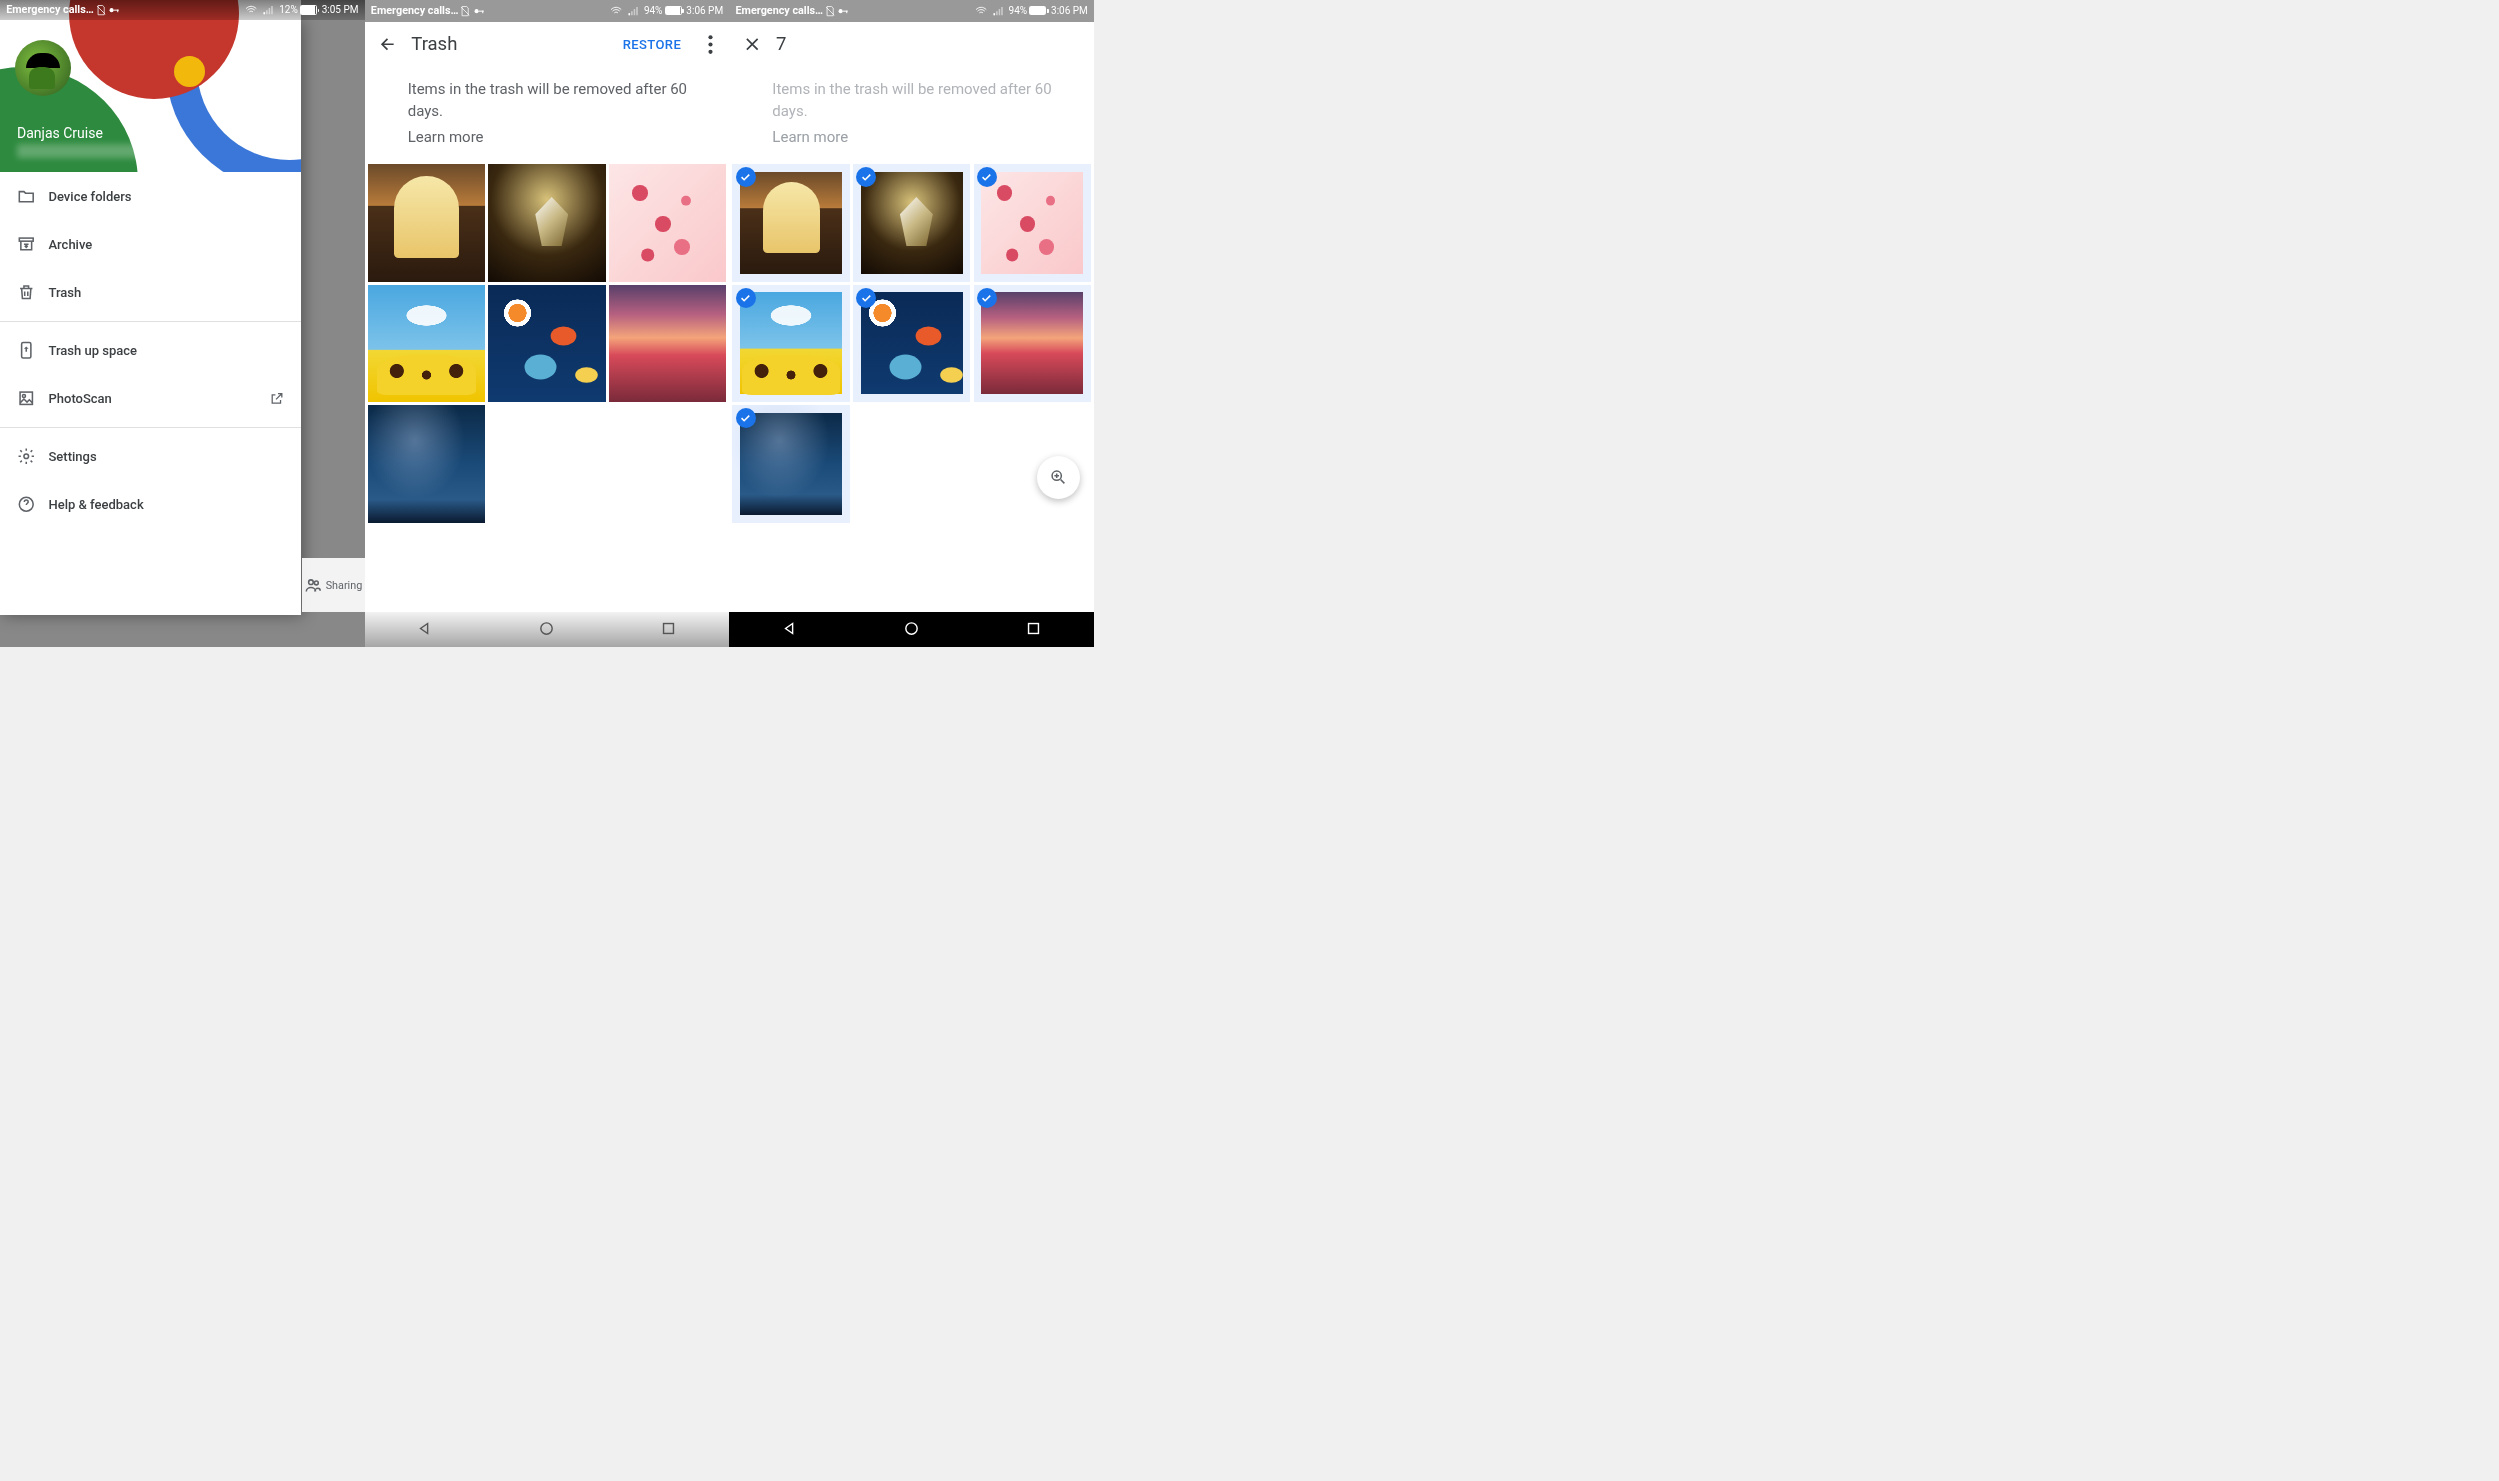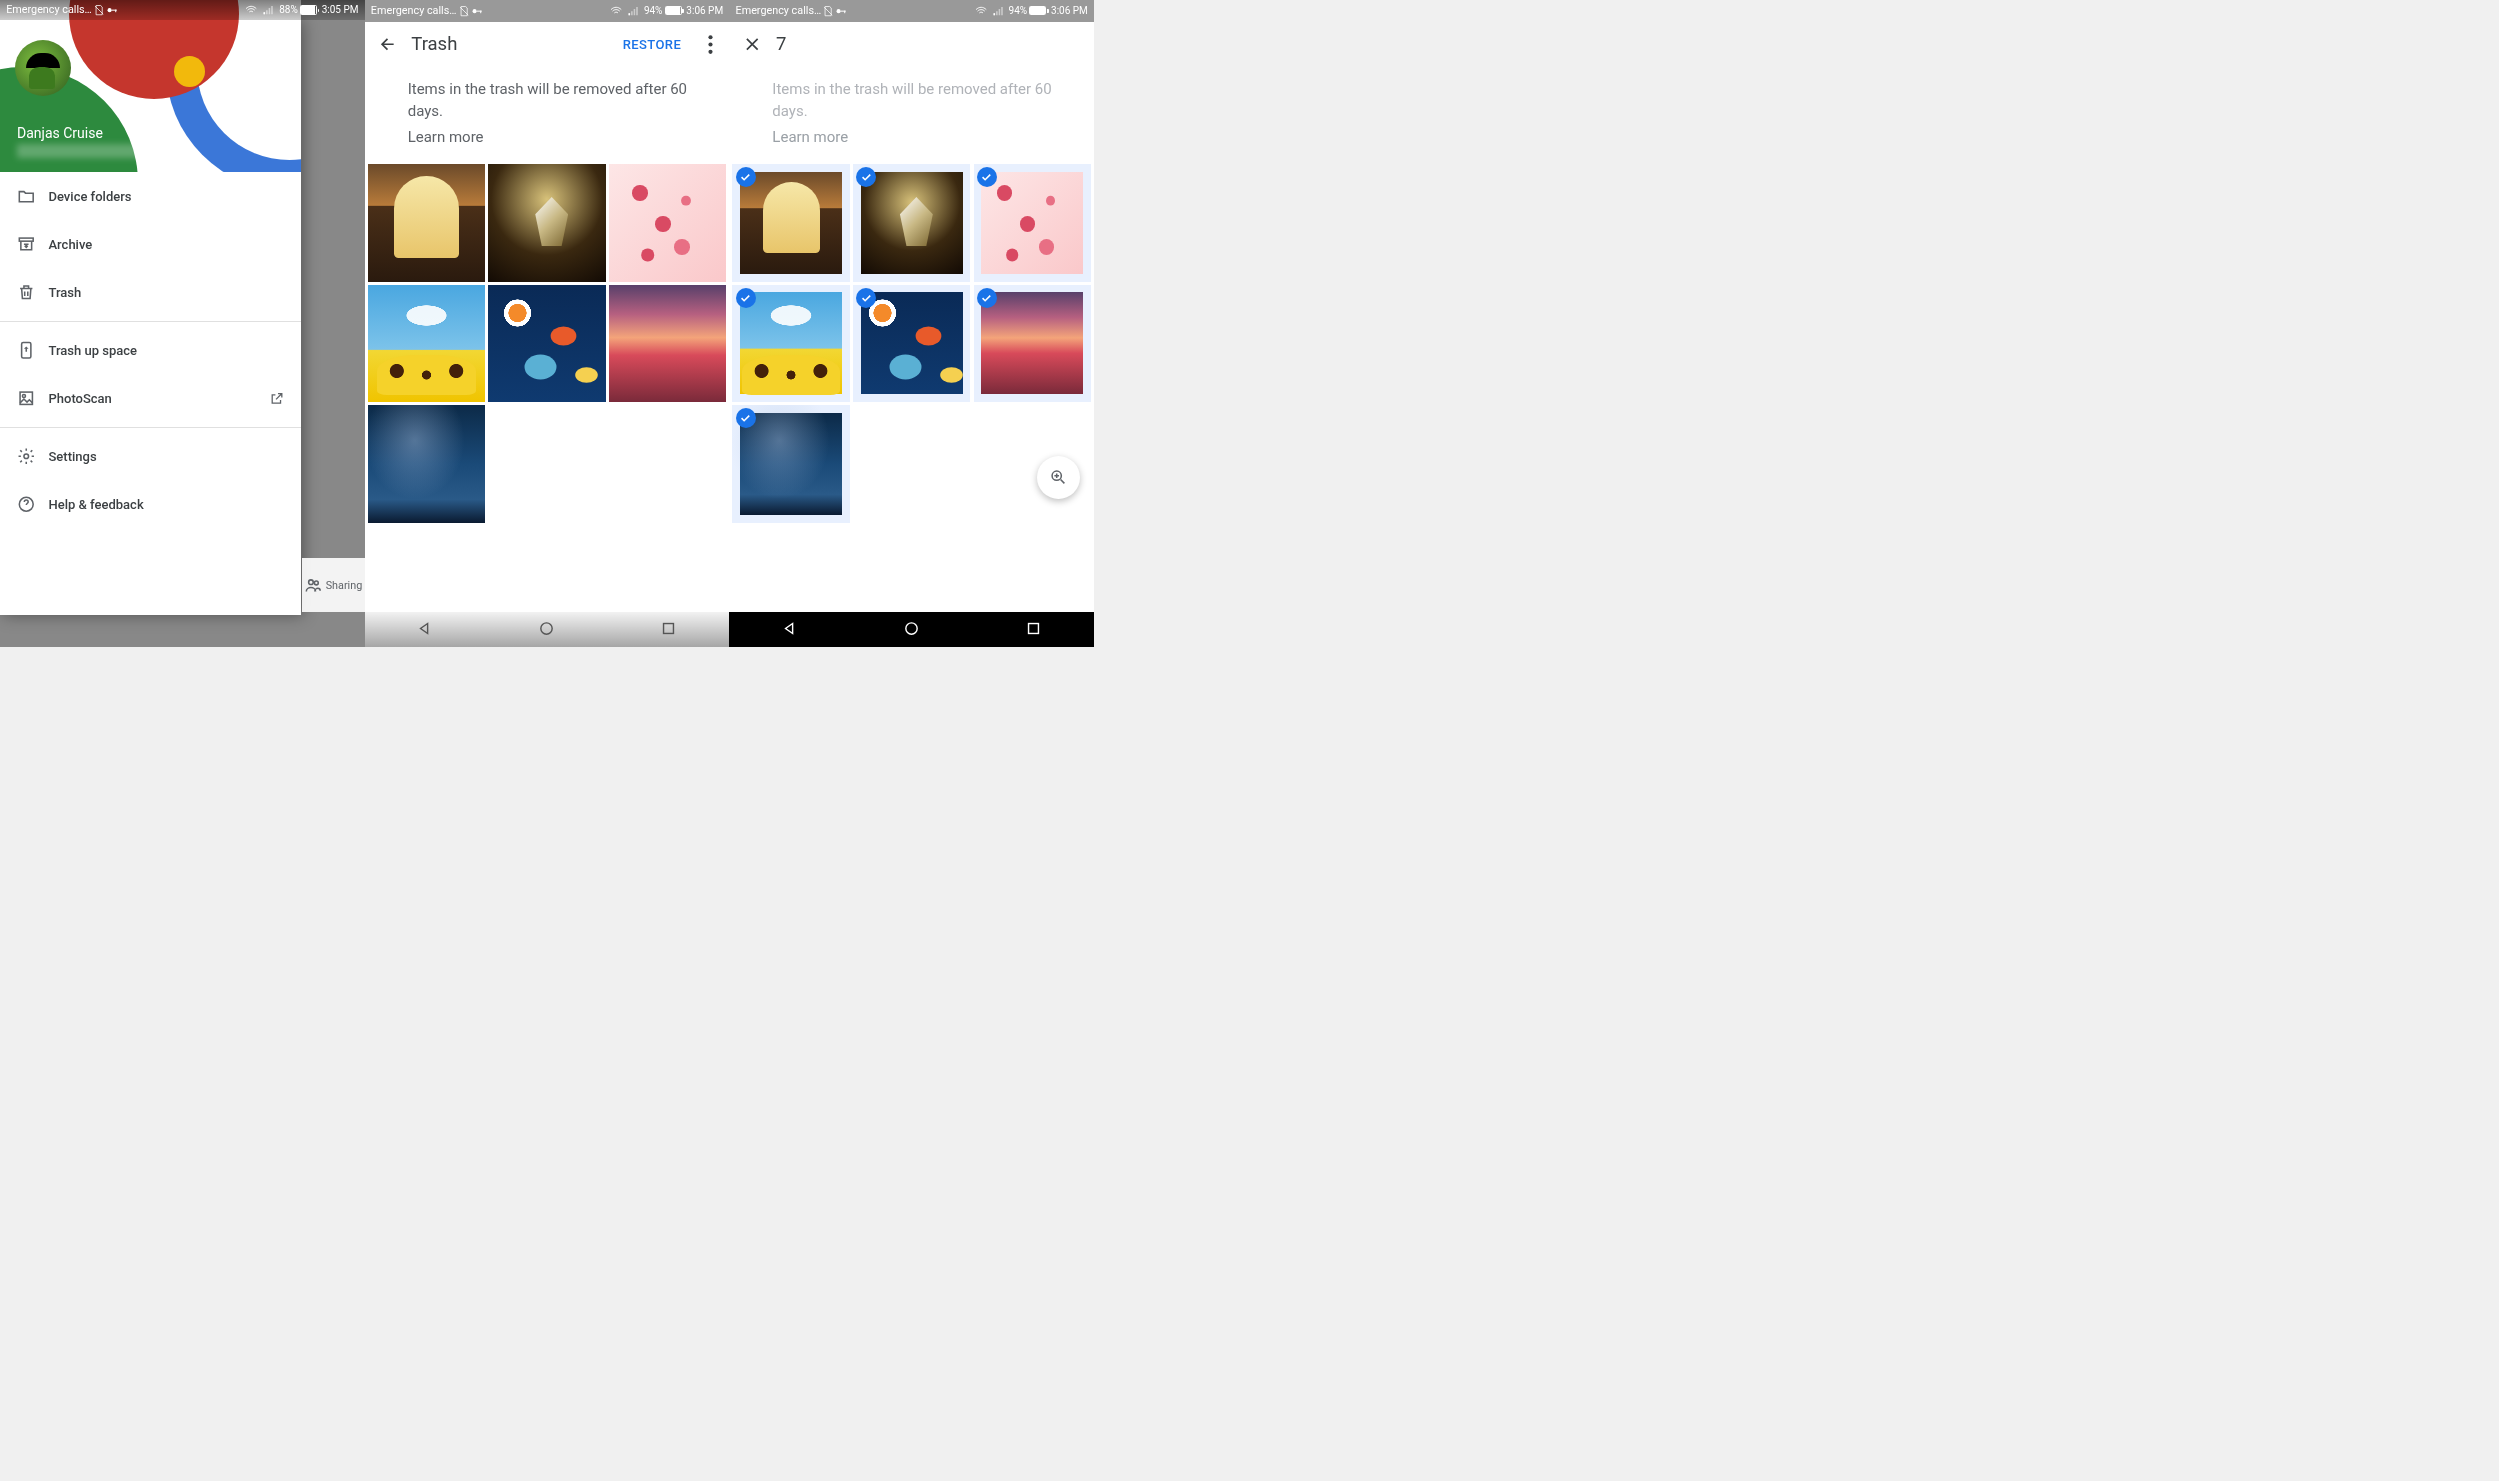--- a/index.html
+++ b/index.html
@@ -6,21 +6,21 @@
   body { font-family: Roboto, "Helvetica Neue", Arial, sans-serif; background: #f0f0f0; }
   .container { display: flex; width: 1094px; height: 647px; }
   .phone { width: 365px; height: 647px; background: #fff; position: relative; overflow: hidden; display: flex; flex-direction: column; }
 
   
   .status-bar {
     height: 21.6px; background: linear-gradient(to bottom, rgba(0,0,0,0.5), rgba(0,0,0,0.2));
     color: #fff; font-size: 10.8px; display: flex; align-items: center; padding: 0 6.2px;
     position: relative; z-index: 10;
   }
-  .status-left { flex: 0 0 auto; display: flex; align-items: flex-end; gap: 1px; }
+  .status-left { flex: 0 0 auto; display: flex; align-items: flex-end; gap: 1px; font-weight: bold; }
   .status-right { margin-left: auto; display: flex; align-items: center; gap: 4.6px; font-size: 10px; }
   .status-bar svg { width: 12.3px; height: 12.3px; fill: #fff; }
   .battery-wrap { display: flex; align-items: center; gap: 2.3px; }
   .battery-icon { width: 17px; height: 9.3px; border: 1.2px solid #fff; border-radius: 1.5px; position: relative; }
   .battery-icon::after { content:""; position:absolute; right:-3.1px; top:2.3px; width:1.5px; height:3.1px; background:#fff; border-radius:0 0.8px 0.8px 0;}
   .battery-fill { background:#fff; height:100%; width:95%; }
   .battery-fill.p94 { width: 94%; }
 
   
   .nav-bar { height: 35px; background: rgba(0,0,0,0.15); display:flex; align-items:center; justify-content:space-around; }
@@ -127,21 +127,21 @@
       </div>
       <div class="status-right">
         <svg viewBox="0 0 24 24">
             <path d="M2 9c6-6 14-6 20 0M5 12c4-4 10-4 14 0M8.5 15.5c2-2 5-2 7 0M12 19h0" stroke="#fff" fill="none" stroke-width="1.8"></path>
           </svg>
         <svg viewBox="0 0 24 24">
             <path d="M3 20h3v-4H3zM8 20h3v-8H8zM13 20h3V8h-3zM18 20h3V4h-3z" fill="#fff" opacity="0.5"></path>
             <path d="M3 20h3v-4H3z" fill="#fff"></path>
           </svg>
         <div class="battery-wrap">
-          <span>88%</span>
+          <span>12%</span>
           <div class="battery-icon">
               <div class="battery-fill"></div>
             </div>
         </div>
         <span>3:05 PM</span>
       </div>
     </div>
 
     <div class="drawer">
       <div class="drawer-header">

